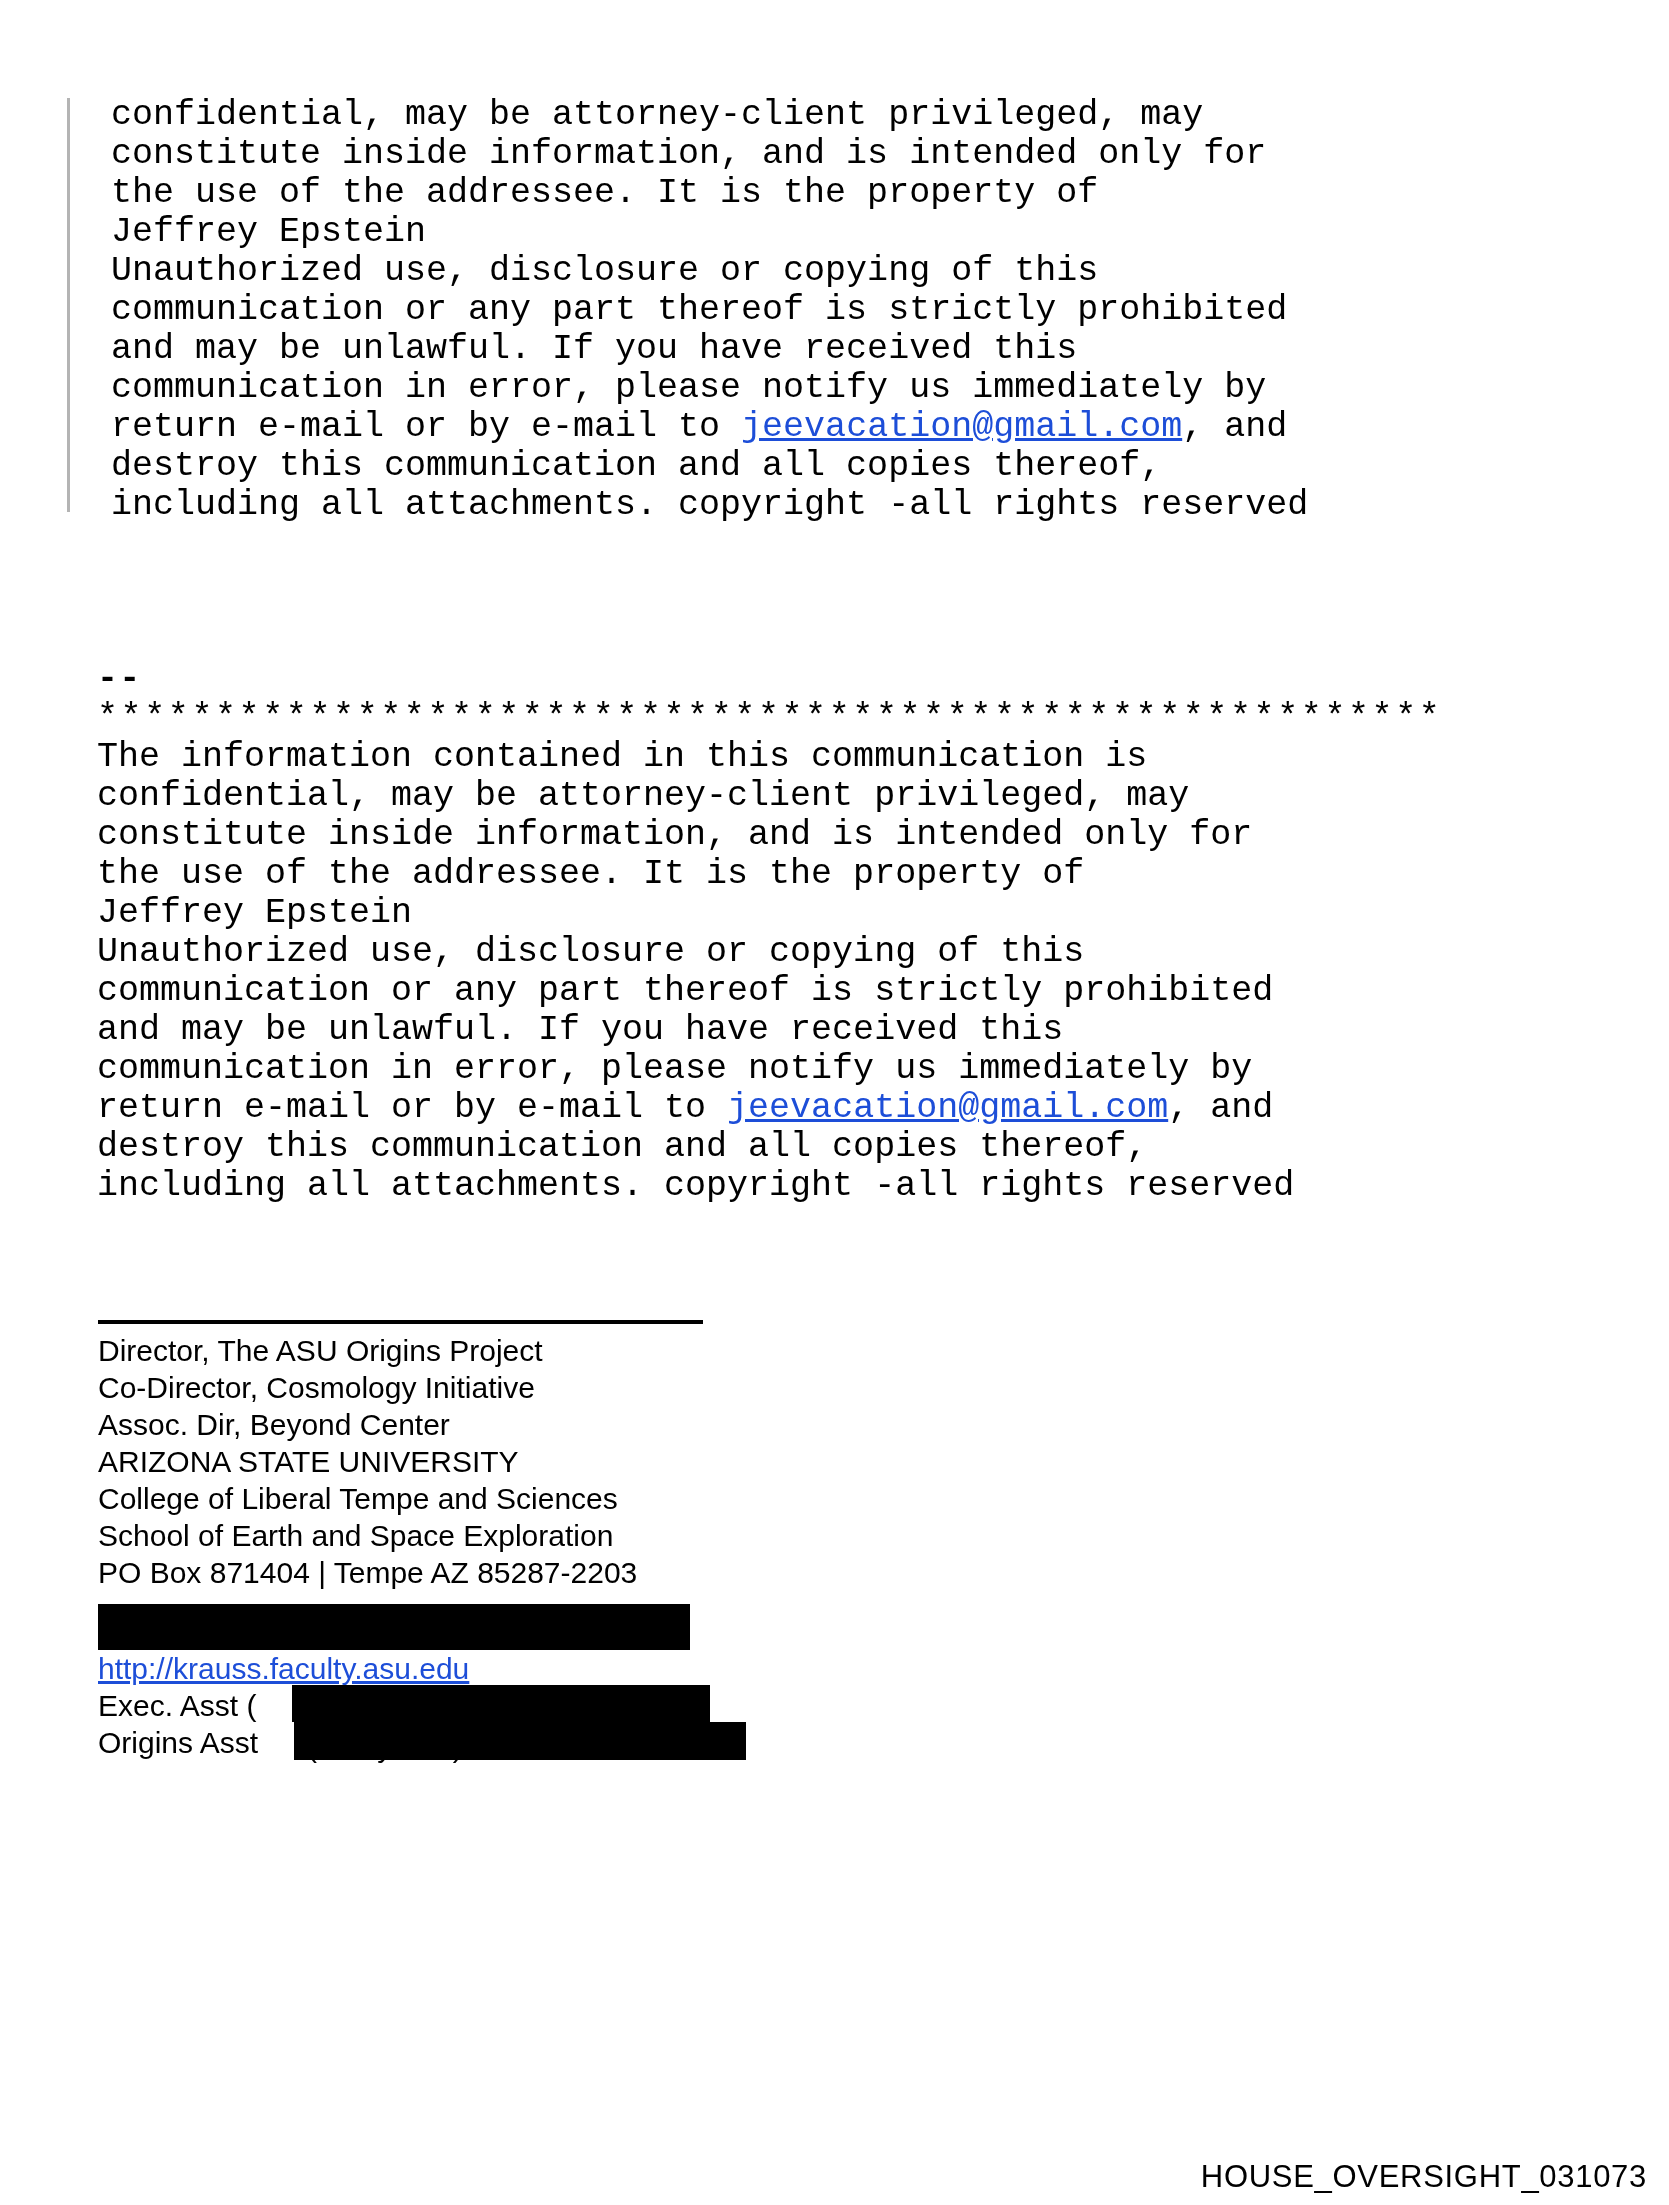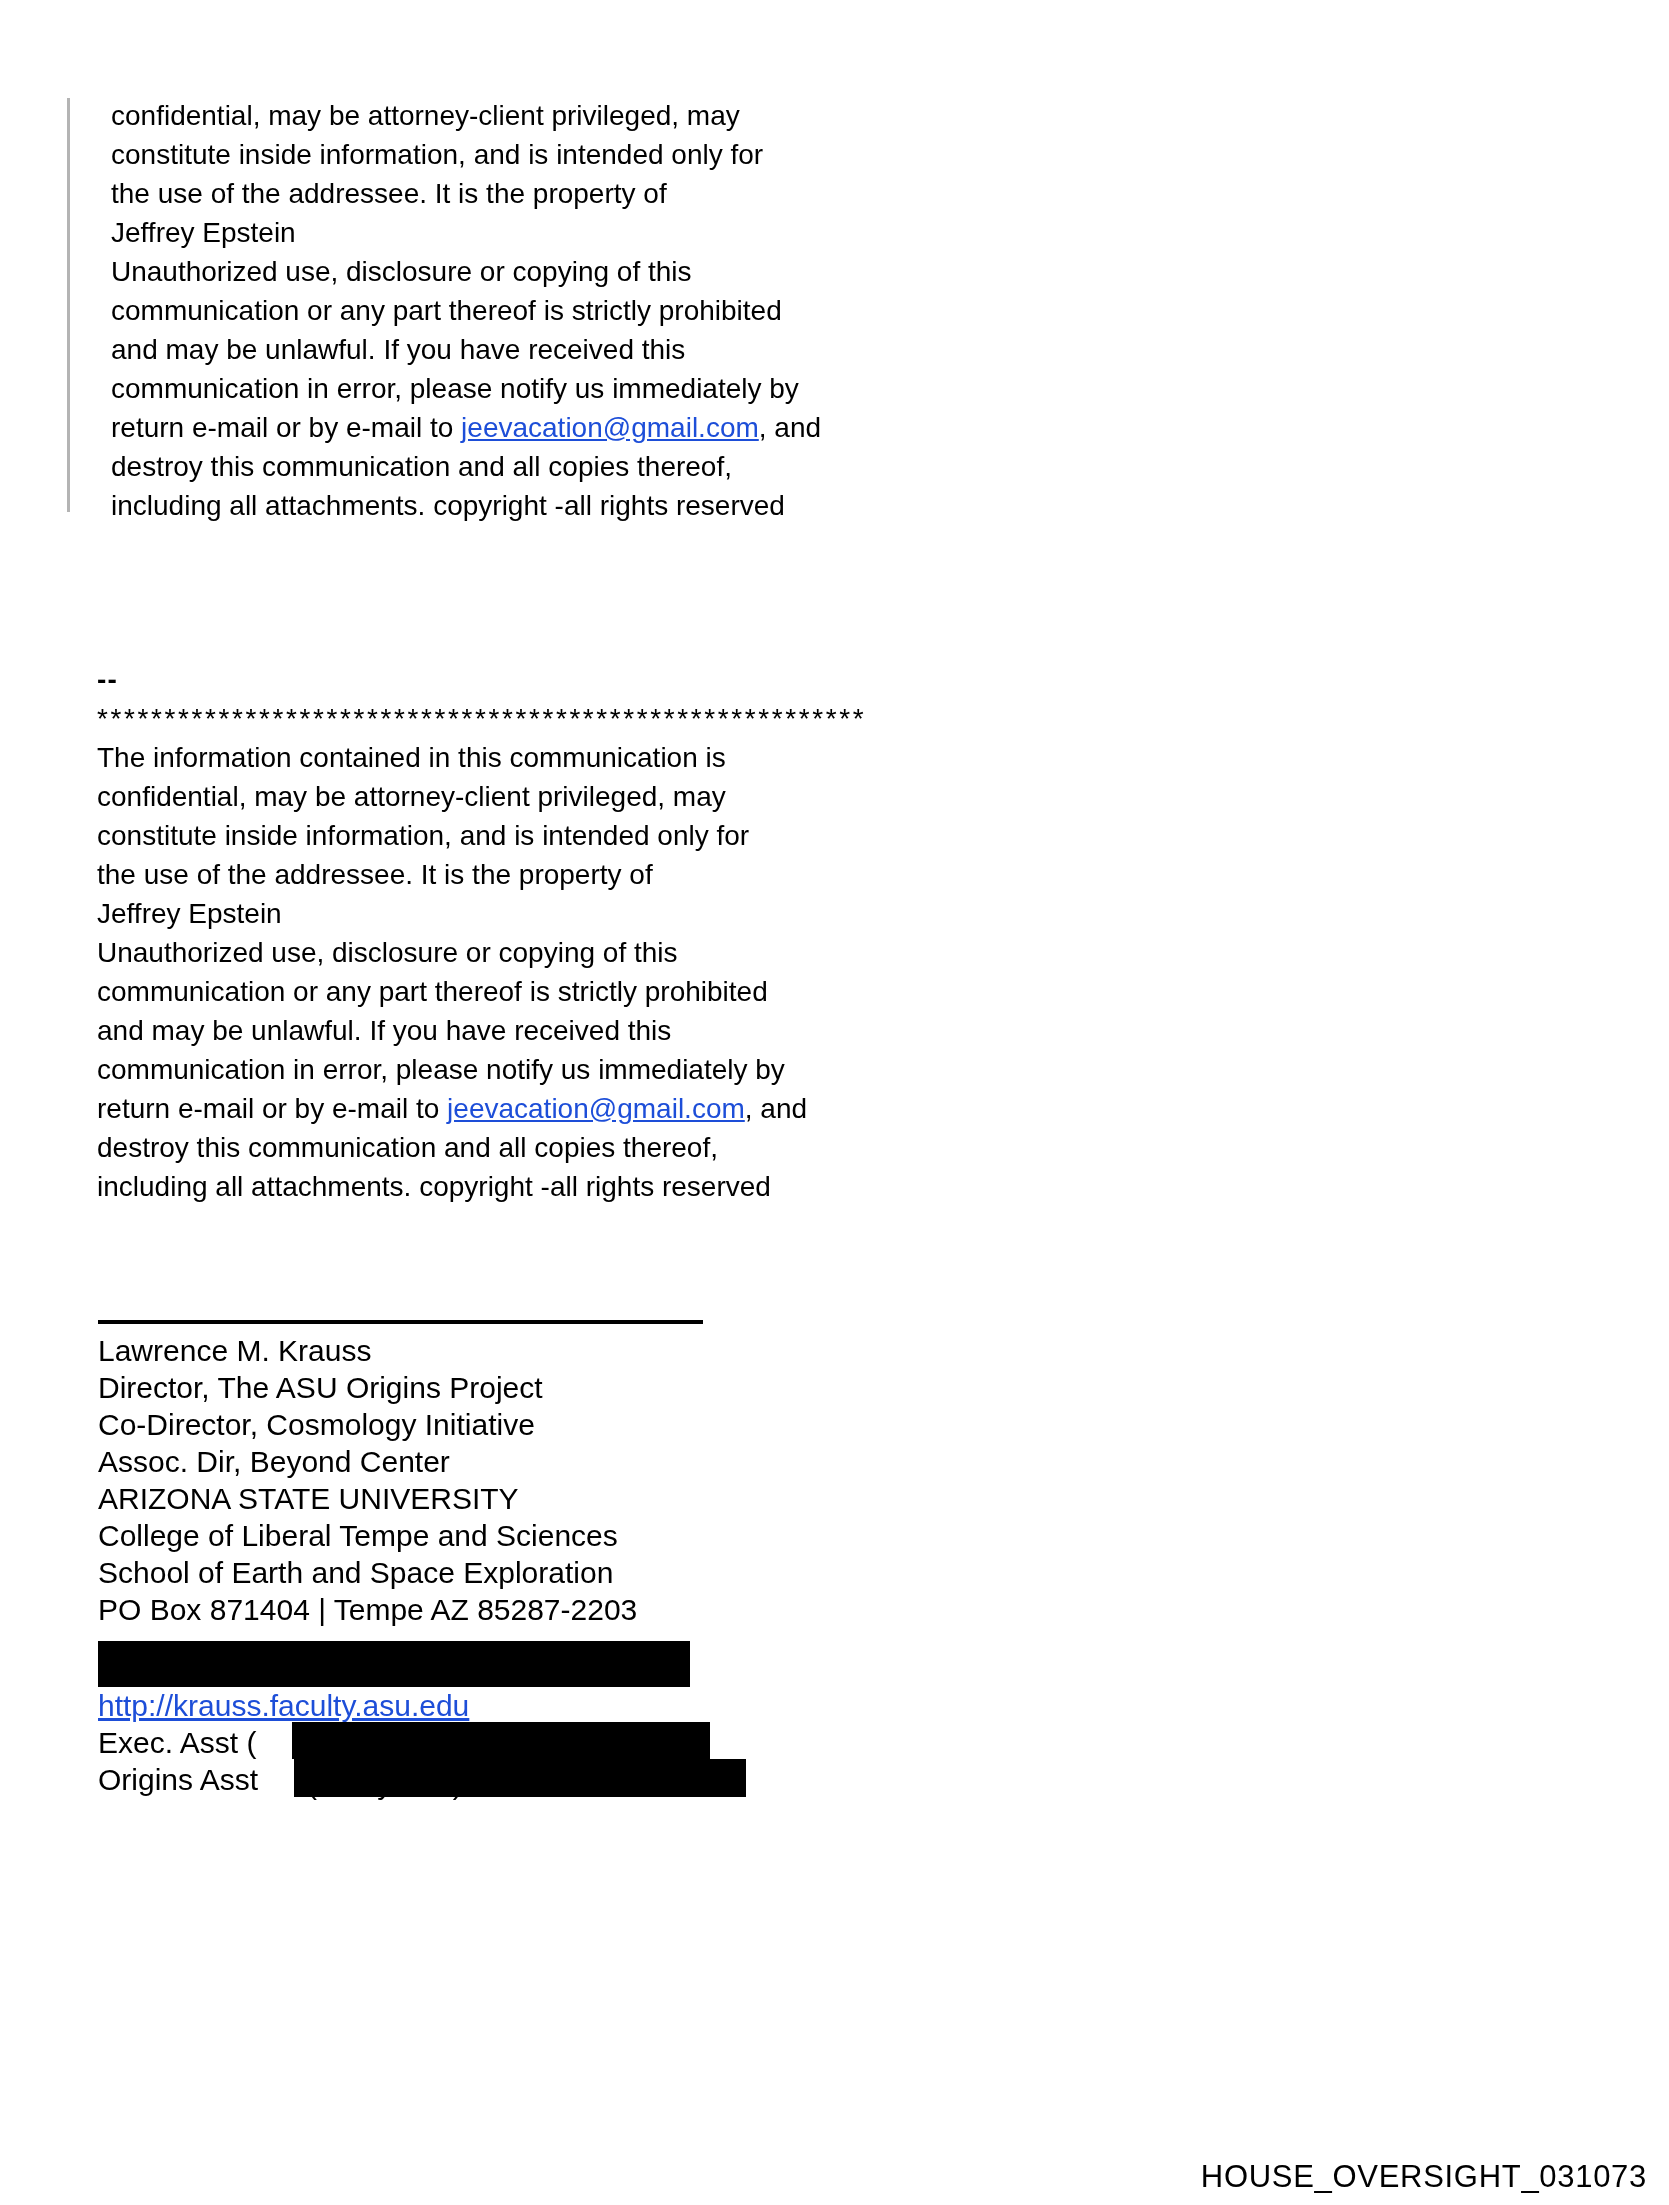--- a/index.html
+++ b/index.html
@@ -4,21 +4,21 @@
 <style>
   html, body { margin: 0; padding: 0; background: #e8e8e8; }
   .page {
     position: relative;
     width: 1669px;
     height: 2205px;
     background: #ffffff;
     overflow: hidden;
     color: #000000;
   }
-  .serif { font-family: Liberation Sans, sans-serif; font-size: 28px; line-height: 39px; }
+  .serif { font-family: Liberation Mono, monospace; font-size: 35px; line-height: 39px; }
   .sans  { font-family: "Liberation Sans", sans-serif; }
 
   .quote-bar {
     position: absolute;
     left: 67px; top: 98px;
     width: 2.6px; height: 414px;
     background: #b4b4b4;
   }
 
   #block1 { position: absolute; left: 111px; top: 96px; }
@@ -87,21 +87,20 @@
     <div class="ln">communication or any part thereof is strictly prohibited</div>
     <div class="ln">and may be unlawful. If you have received this</div>
     <div class="ln">communication in error, please notify us immediately by</div>
     <div class="ln"><span>return e-mail or by e-mail to </span><a class="link" href="#">jeevacation@gmail.com</a><span>, and</span></div>
     <div class="ln">destroy this communication and all copies thereof,</div>
     <div class="ln">including all attachments. copyright -all rights reserved</div>
   </div>
 
   <div id="signature" class="sans">
     <div class="sig-divider"></div>
-    <div class="sln">Lawrence M. Krauss</div>
     <div class="sln">Director, The ASU Origins Project</div>
     <div class="sln">Co-Director, Cosmology Initiative</div>
     <div class="sln">Assoc. Dir, Beyond Center</div>
     <div class="sln">ARIZONA STATE UNIVERSITY</div>
     <div class="sln">College of Liberal Tempe and Sciences</div>
     <div class="sln">School of Earth and Space Exploration</div>
     <div class="sln">PO Box 871404 | Tempe AZ 85287-2203</div>
 
     <div class="redaction bar1"></div>
 

